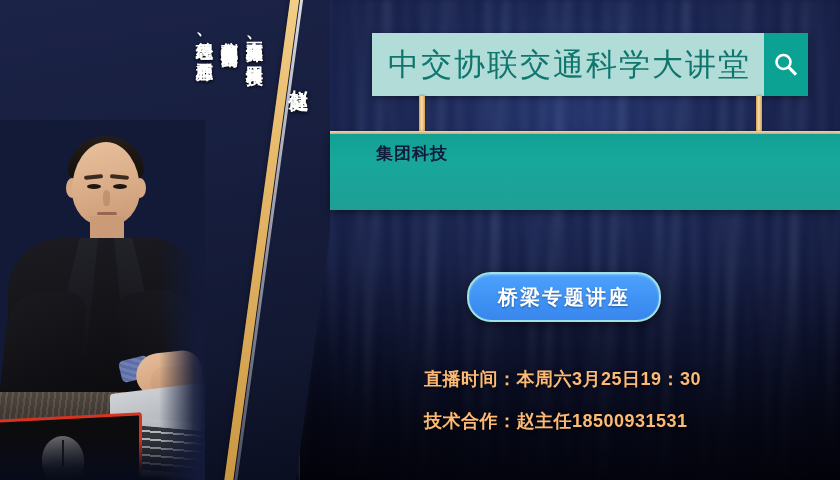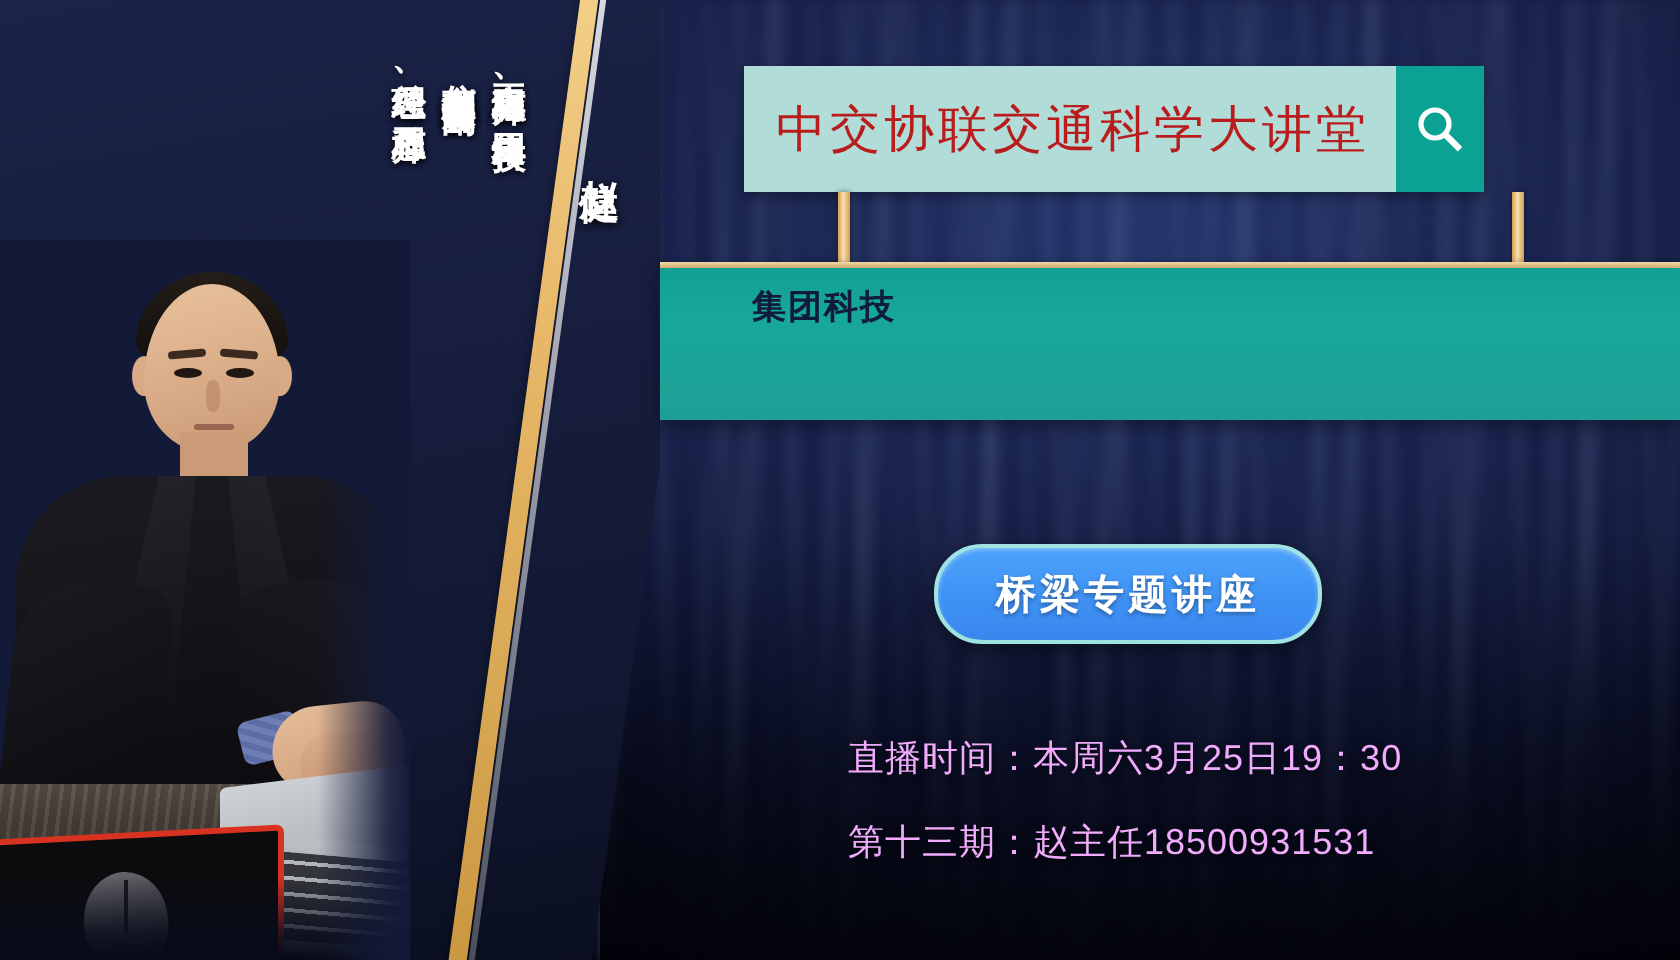--- a/index.html
+++ b/index.html
@@ -130,21 +130,21 @@
     box-shadow:0 0 5px rgba(0,0,0,.5);}
   .gold-diag-hl{position:absolute;top:-14px;left:302px;width:3px;height:512px;
     background:linear-gradient(180deg,rgba(255,255,255,.85),rgba(255,255,255,.25));
     transform:rotate(7.8deg);transform-origin:top center;}
 
   
   .title-wrap{position:absolute;left:372px;top:33px;display:flex;align-items:stretch;height:63px;
     box-shadow:0 2px 6px rgba(0,0,0,.38);}
   .title-bar{background:#b2dcd7;display:flex;align-items:center;justify-content:center;
     padding:0 13px 0 16px;}
-  .title-bar span{color:#b91c1c;font-size:25px;font-weight:normal;letter-spacing:2px;
+  .title-bar span{color:#0f766e;font-size:31px;font-weight:normal;letter-spacing:2px;
     font-family:"DejaVu Sans","Liberation Sans",sans-serif;}
   .search-box{width:44px;background:#0ba294;display:flex;align-items:center;justify-content:center;}
   .search-box svg{display:block;}
 
   
   .post{position:absolute;width:6px;background:linear-gradient(90deg,#d79f4f,#f6dfae 45%,#d79f4f);
         box-shadow:0 0 3px rgba(0,0,0,.45);}
   .rail{position:absolute;left:330px;top:131px;width:510px;height:5px;
         background:linear-gradient(180deg,#f6dfae,#d79f4f);
         box-shadow:0 1px 3px rgba(0,0,0,.45);}
@@ -159,21 +159,21 @@
 
   
   .pill{position:absolute;left:467px;top:272px;width:190px;height:46px;border-radius:24px;
     background:linear-gradient(180deg,#4da2fb 0%,#3f92f4 55%,#3986ee 100%);
     border:2px solid #9fe2e2;display:flex;align-items:center;justify-content:center;
     box-shadow:0 3px 9px rgba(0,0,0,.45), inset 0 1px 2px rgba(255,255,255,.35);}
   .pill span{color:#ffffff;font-size:20px;font-weight:bold;letter-spacing:2px;
     text-shadow:0 1px 2px rgba(0,0,0,.35);}
 
   
-  .info{position:absolute;color:#f0abfc;font-size:18px;font-weight:normal;letter-spacing:0.5px;
+  .info{position:absolute;color:#fdba74;font-size:18px;font-weight:bold;letter-spacing:0.5px;
     text-shadow:0 1px 4px rgba(0,0,0,.85);white-space:nowrap;}
   #info-1{left:424px;top:367px;}
   #info-2{left:424px;top:409px;}
 </style>
 </head>
 <body>
 
 <div id="poster">
 
   <div class="bg-base"></div>
@@ -248,15 +248,15 @@
 
   <div class="sub-panel">
     <div class="sub-issue">集团科技</div>
   </div>
 
   <div class="pill">
     <span>桥梁专题讲座</span>
   </div>
 
   <div class="info" id="info-1">直播时间：本周六3月25日19：30</div>
-  <div class="info" id="info-2">第十三期：赵主任18500931531</div>
+  <div class="info" id="info-2">技术合作：赵主任18500931531</div>
 
 </div>
 
 </body></html>

